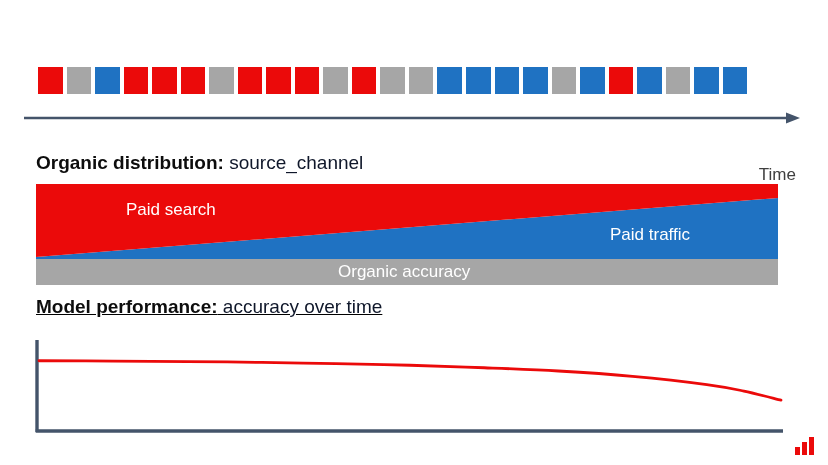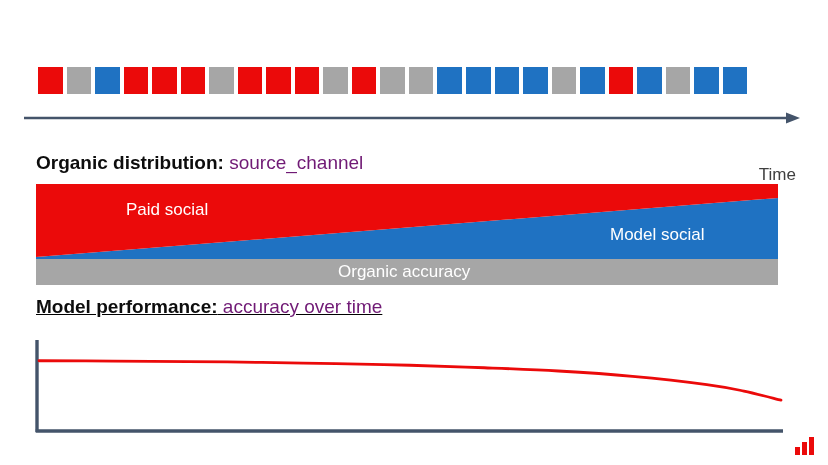--- a/index.html
+++ b/index.html
@@ -30,21 +30,21 @@
     line-height: 23px;
     white-space: nowrap;
     color: #000000;
   }
   .heading .hd-strong {
     font-weight: 700;
     color: #0d0d0d;
   }
   .heading .hd-soft {
     font-weight: 400;
-    color: #701a75;
+    color: #0f172a;
   }
 
   #heading-data-stream { left: 36px; top: 31px; }
   #heading-feature     { left: 36px; top: 151px; }
   #heading-model       { left: 36px; top: 295px; text-decoration: underline; }
 
   
   .stream-strip {
     position: absolute;
     left: 36px;
@@ -175,22 +175,22 @@
     <svg width="742" height="101" viewBox="0 0 742 101" preserveAspectRatio="none">
 
       <rect x="0" y="75" width="742" height="26" fill="#A6A6A6"></rect>
 
       <polygon points="0,73 742,14 742,75 0,75" fill="#1F72C2"></polygon>
 
       <polygon points="0,0 742,0 742,14 0,73" fill="#EB0A0A"></polygon>
     </svg>
   </div>
 
-  <div class="area-label" id="label-paid-search">Paid social</div>
-  <div class="area-label" id="label-paid-social">Model social</div>
+  <div class="area-label" id="label-paid-search">Paid search</div>
+  <div class="area-label" id="label-paid-social">Paid traffic</div>
   <div class="area-label" id="label-organic">Organic accuracy</div>
 
   <div class="heading" id="heading-model">
     <span class="hd-strong">Model performance:</span><span class="hd-soft"> accuracy over time</span>
   </div>
 
   <div class="perf-chart">
     <svg id="perf-svg" width="760" height="100" viewBox="0 0 760 100">
 
       <line x1="7" y1="2" x2="7" y2="94" stroke="#44546A" stroke-width="3.4"></line>

